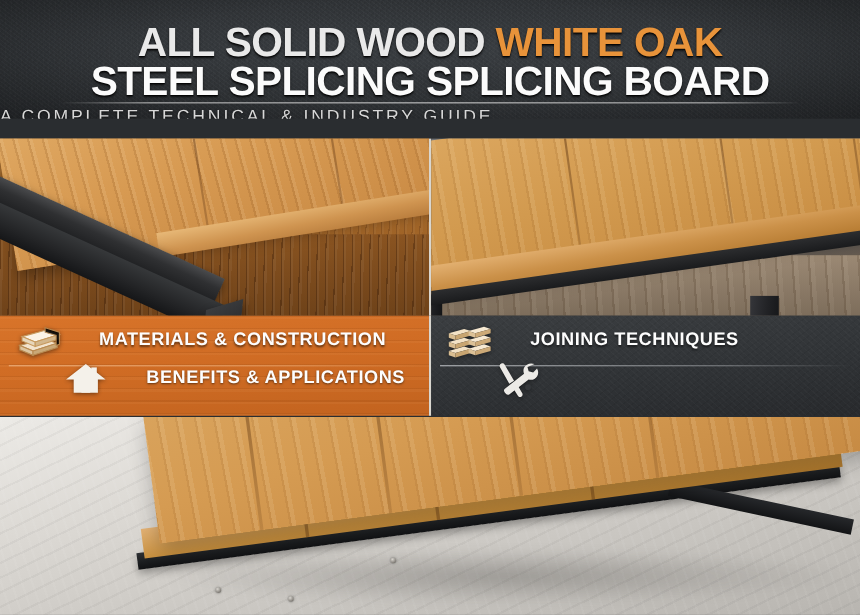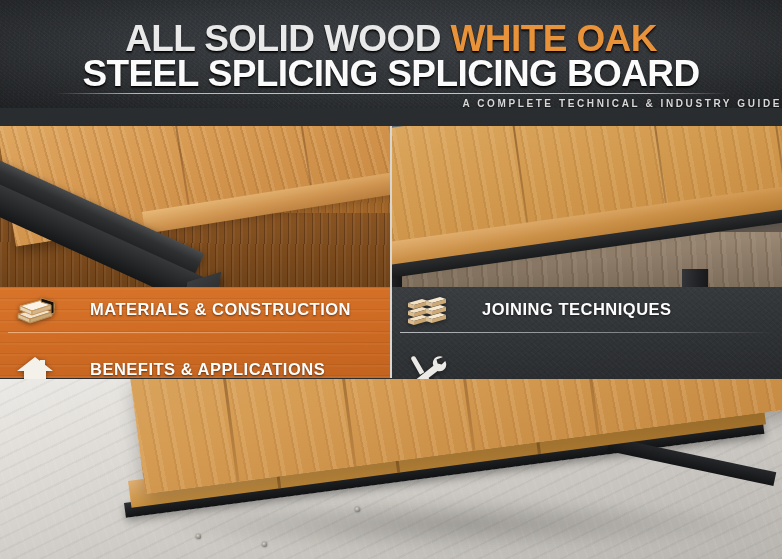--- a/index.html
+++ b/index.html
@@ -41,22 +41,22 @@
   .title-l2 { top:53px; font-size:37px; }
   .t-white { color:#e9e9e9; }
   .t-bright { color:#fbfbfb; }
   .t-orange { color:#e8933a; }
 
   .hr-line {
     position:absolute; left:55px; top:93px; width:672px; height:1px;
     background:linear-gradient(90deg, rgba(190,190,190,0) 0%, rgba(205,205,205,.85) 12%, rgba(215,215,215,.9) 50%, rgba(205,205,205,.85) 88%, rgba(190,190,190,0) 100%);
   }
   .subtitle {
-    position:absolute; top:98px; width:100%; text-align:right;
-    font-size:10px; font-weight:bold; letter-spacing:2.6px; color:#d8d8d8;
+    position:absolute; top:98px; width:100%; text-align:left;
+    font-size:16px; font-weight:normal; letter-spacing:2.6px; color:#d8d8d8;
     text-shadow:0 1px 2px rgba(0,0,0,.7);
   }
 
   
   .photo-row { position:absolute; left:0; top:126px; width:782px; height:161px; }
   .photo { position:absolute; top:0; height:161px; overflow:hidden; }
   .photo-l { left:0; width:390px; }
   .photo-r { left:392px; width:390px; }
   .photo-row .seam { position:absolute; left:390px; top:0; width:2px; height:161px; background:#d9d6cf; }
 
@@ -178,21 +178,21 @@
       repeating-linear-gradient(42deg, rgba(255,255,255,.018) 0 1px, transparent 1px 4px),
       repeating-linear-gradient(-38deg, rgba(0,0,0,.06) 0 1px, transparent 1px 5px),
       linear-gradient(175deg,#3b3e41 0%, #313437 50%, #27292c 100%);
   }
 
   .cat-item {
     position:absolute; left:0; width:100%; height:45px;
     display:flex; align-items:center; cursor:pointer;
   }
   .cat-item.row1 { top:0; }
-  .cat-item.row2 { top:60px; }
+  .cat-item.row2 { top:34px;margin-left:43px; }
   .cat-div { position:absolute; left:8px; top:45px; width:374px; height:1px; }
   .cat-left  .cat-div { background:linear-gradient(90deg, rgba(255,220,185,.55), rgba(255,220,185,.30) 70%, rgba(255,220,185,0)); }
   .cat-right .cat-div { background:linear-gradient(90deg, rgba(225,228,232,.75), rgba(225,228,232,.40) 70%, rgba(225,228,232,0)); }
 
   .cat-icon { width:70px; min-width:70px; height:45px; display:flex; align-items:center; justify-content:center; }
   .cat-icon svg { display:block; filter:drop-shadow(0 1px 2px rgba(0,0,0,.45)); }
   .cat-label {
     font-size:16.5px; font-weight:bold; letter-spacing:.5px; color:#fdfdfd;
     text-shadow:0 1px 2px rgba(0,0,0,.55); white-space:nowrap;padding-left:20px;
   }

